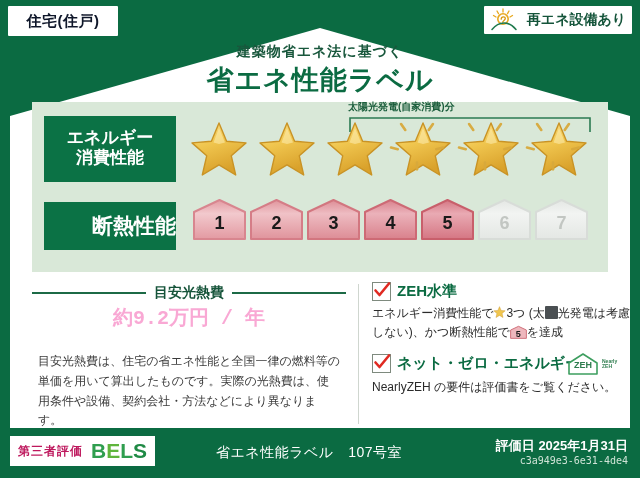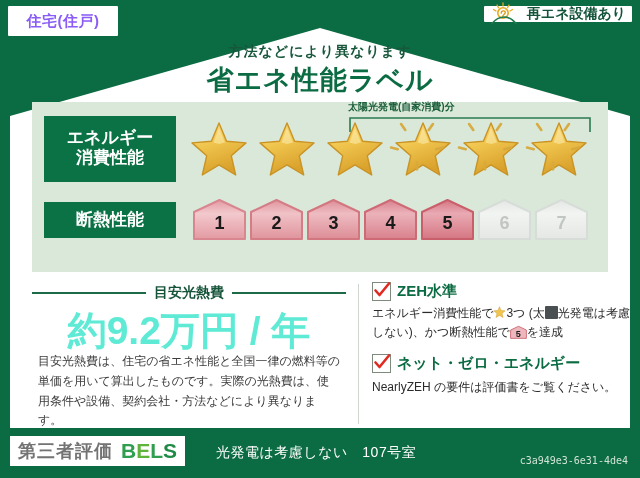--- a/index.html
+++ b/index.html
@@ -16,23 +16,23 @@
   }
 
   
   .badge{
     position:absolute;top:6px;background:#ffffff;
     display:flex;align-items:center;justify-content:center;
     border-radius:1px;
   }
   #badge-house{left:8px;width:110px;height:30px;}
   #badge-house .btxt{
-    font-size:15px;font-weight:bold;color:#8b5cf6;letter-spacing:.5px;
-  }
-  #badge-solar{right:8px;width:148px;height:16px;gap:9px;}
+    font-size:15px;font-weight:bold;color:#0f172a;letter-spacing:.5px;
+  }
+  #badge-solar{right:8px;width:148px;height:28px;gap:9px;}
   #badge-solar .btxt{
     font-size:14px;font-weight:bold;color:#14543a;letter-spacing:0px;
   }
   .sun-icon{width:28px;height:24px;flex:0 0 auto;}
 
   
   #roof{
     position:absolute;left:10px;top:28px;width:620px;height:400px;
     background:#ffffff;
     -webkit-clip-path:polygon(50% 0%,100% 22%,100% 100%,0% 100%,0% 22%);
@@ -56,21 +56,21 @@
   #perf-panel{
     position:absolute;left:22px;top:74px;width:576px;height:170px;
     background:#d9e8d8;
   }
   .row-label{
     position:absolute;background:#0b7245;
     display:flex;flex-direction:column;align-items:center;justify-content:center;
     color:#ffffff;font-weight:bold;line-height:1.18;
   }
   #lbl-energy{left:12px;top:14px;width:132px;height:66px;font-size:17px;font-family:Liberation Mono, monospace;}
-  #lbl-insul{left:12px;top:100px;width:132px;height:36px;font-size:17px;}
+  #lbl-insul{left:12px;top:100px;width:132px;height:48px;font-size:21px;align-items:flex-end;}
 
   
   #stars{position:absolute;left:156px;top:12px;width:406px;height:72px;}
   .star-wrap{position:absolute;top:6px;width:62px;height:62px;}
   .star-wrap svg{width:62px;height:62px;display:block;}
   .sparkle{position:absolute;inset:-6px;pointer-events:none;}
 
   
   #solar-bracket{
     position:absolute;left:316px;top:2px;width:244px;height:30px;
@@ -98,21 +98,21 @@
 
   
   #cost-head{
     position:absolute;left:0;top:4px;width:314px;height:18px;
     display:flex;align-items:center;gap:8px;
   }
   #cost-head .rule{flex:1 1 auto;height:2px;background:#1c6a46;}
   #cost-head .txt{font-size:14px;font-weight:bold;color:#16543a;white-space:nowrap;}
   #cost-value{
     position:absolute;left:0;top:24px;width:314px;text-align:center;
-    font-size:39px;font-weight:bold;color:#5eead4;letter-spacing:0px;
+    font-size:20px;font-weight:bold;color:#f9a8d4;letter-spacing:0px;font-family:Liberation Mono, monospace;
   }
   #cost-note{
     position:absolute;left:6px;top:72px;width:302px;
     font-size:12px;line-height:1.65;color:#3a3a3a;text-align:left;
   }
 
   
   .chk-row{position:absolute;left:0;width:256px;display:flex;align-items:center;gap:6px;}
   #zeh-row{top:2px;}
   #nze-row{top:74px;}
@@ -144,21 +144,21 @@
   }
   #zeh-logo svg{width:34px;height:24px;display:block;}
   #zeh-logo .zl-sub{font-size:5px;font-weight:bold;color:#2f7d4f;line-height:1.1;white-space:nowrap;}
 
   
   #botbar{position:absolute;left:0;bottom:0;width:640px;height:50px;}
   #bels-box{
     position:absolute;left:10px;top:8px;height:30px;background:#ffffff;
     display:flex;align-items:center;gap:8px;padding:0 8px;
   }
-  #bels-ja{font-size:18px;font-weight:bold;color:#737373;letter-spacing:1px;}
+  #bels-ja{font-size:12px;font-weight:bold;color:#be185d;letter-spacing:1px;}
   #bels-en{font-size:21px;font-weight:bold;letter-spacing:0px;}
   #bels-en .b1{color:#2f9e4f;}
   #bels-en .b2{color:#5fb53c;}
   #bels-en .b3{color:#2f9e4f;}
   #bels-en .b4{color:#1f8a45;}
   #bldg-name{
     position:absolute;left:216px;top:16px;font-size:14px;color:#ffffff;letter-spacing:.5px;
   }
   #eval-date{
     position:absolute;right:12px;top:9px;width:240px;text-align:right;
@@ -193,21 +193,21 @@
         <path d="M2 21.5c3.6-4.5 8-6.6 12-6.6s8.4 2.1 12 6.6" fill="none" stroke="#1f7a4d" stroke-width="1.5" stroke-linecap="round"></path>
       </svg>
     </span>
     <span class="btxt">再エネ設備あり</span>
   </div>
 
   <div id="roof"></div>
 
   <div id="inner">
 
-    <div id="title-sub">方法などにより異なります</div>
+    <div id="title-sub">建築物省エネ法に基づく</div>
     <div id="title-main">省エネ性能ラベル</div>
 
     <div id="perf-panel">
 
       <div class="row-label" id="lbl-energy">
         <span>エネルギー</span>
         <span>消費性能</span>
       </div>
 
       <div class="row-label" id="lbl-insul">
@@ -453,29 +453,40 @@
                 <path d="M2 14 L27.5 2 L53 14 L53 41 L2 41 Z" fill="#eeb7bd" stroke="#cd6a75" stroke-width="3"></path>
               </svg><span class="mn">5</span></span><span>を達成</span></div>
 
         <div class="chk-row" id="nze-row">
           <span class="checkbox">
             <svg viewBox="0 0 20 20">
                 <path d="M3.5 10.5 L7.5 15 L17 3.5" fill="none" stroke="#e02a22" stroke-width="2.6" stroke-linecap="round" stroke-linejoin="round"></path>
               </svg>
           </span>
           <span class="chk-title">ネット・ゼロ・エネルギー</span>
+          <span id="zeh-logo">
+            <svg viewBox="0 0 34 24">
+              <path d="M3 11 L17 2 L31 11 L31 22 L3 22 Z" fill="#ffffff" stroke="#3d9e5f" stroke-width="1.6" stroke-linejoin="round"></path>
+              <text x="17" y="16" font-family="Liberation Sans, sans-serif" font-size="9" font-weight="bold" fill="#2f7d4f" text-anchor="middle">ZEH</text>
+            </svg>
+            <span style="display:flex;flex-direction:column;">
+              <span class="zl-sub">Nearly</span>
+              <span class="zl-sub">ZEH</span>
+            </span>
+          </span>
         </div>
         <div class="chk-body" id="nze-body">NearlyZEH の要件は評価書をご覧ください。</div>
 
       </div>
     </div>
   </div>
 
   <div id="botbar">
     <div id="bels-box">
       <span id="bels-ja">第三者評価</span>
       <span id="bels-en"><span class="b1">B</span><span class="b2">E</span><span class="b3">L</span><span class="b4">S</span></span>
     </div>
-    <div id="bldg-name">光発電は考慮しない　107号室</div>
+    <div id="bldg-name">省エネ性能ラベル　107号室</div>
+    <div id="eval-date">評価日 2025年1月31日</div>
     <div id="eval-id">c3a949e3-6e31-4de4</div>
   </div>
 
 </div>
 
 </body></html>

